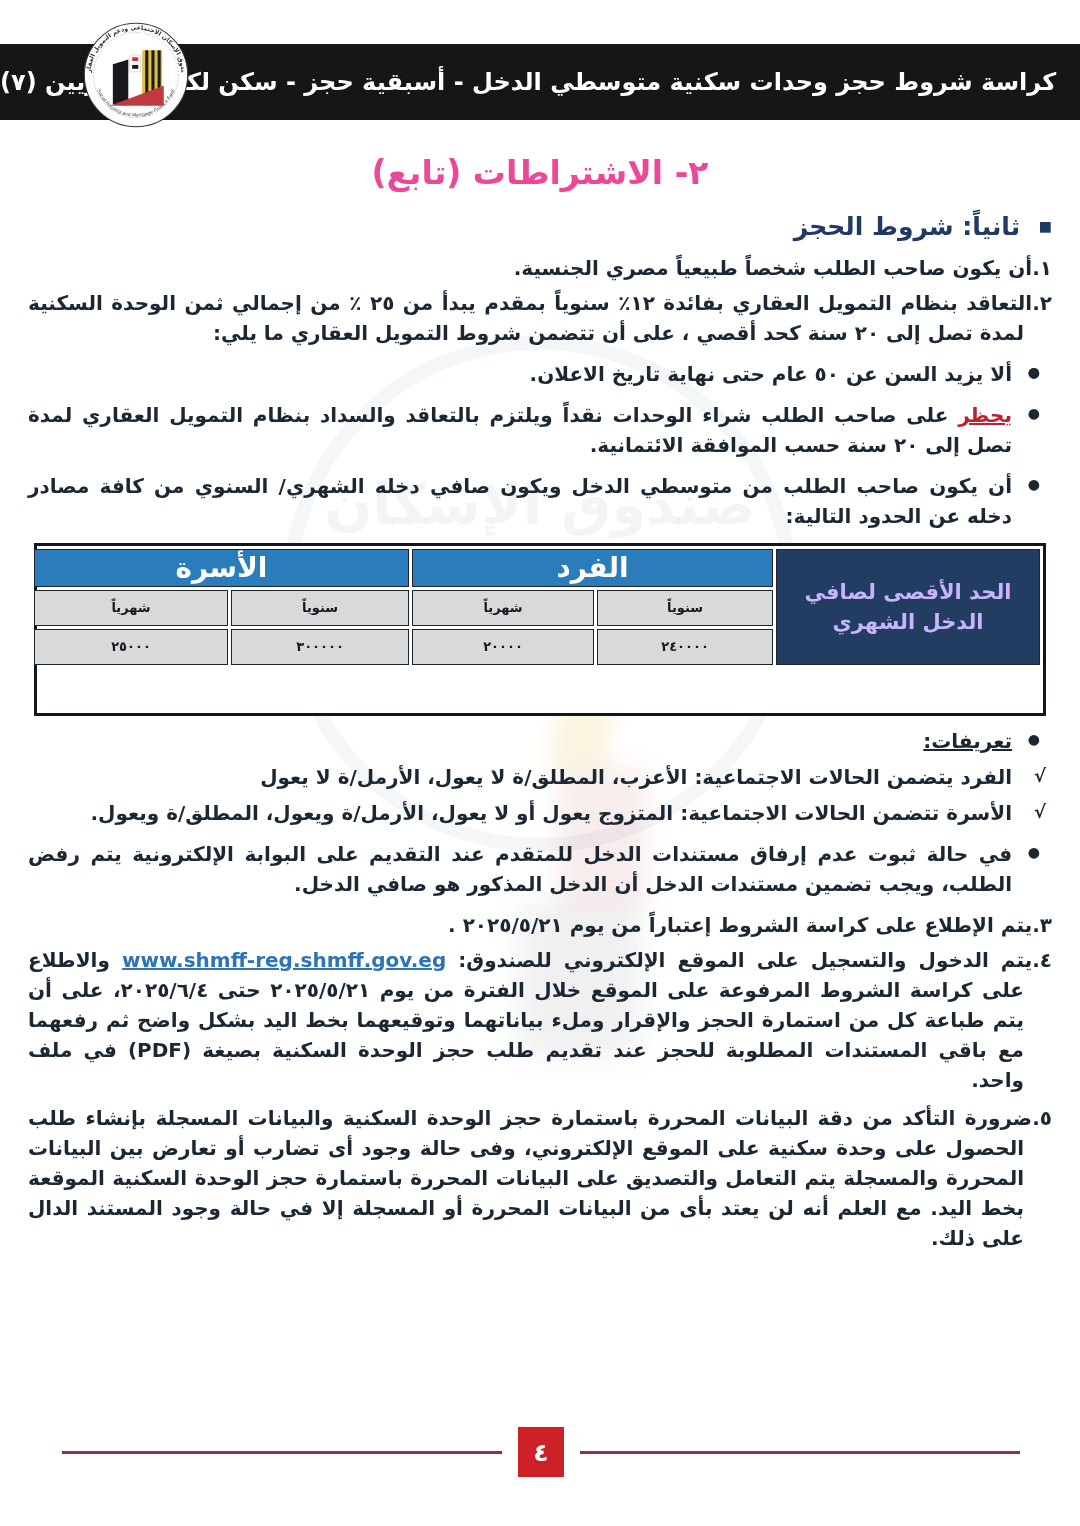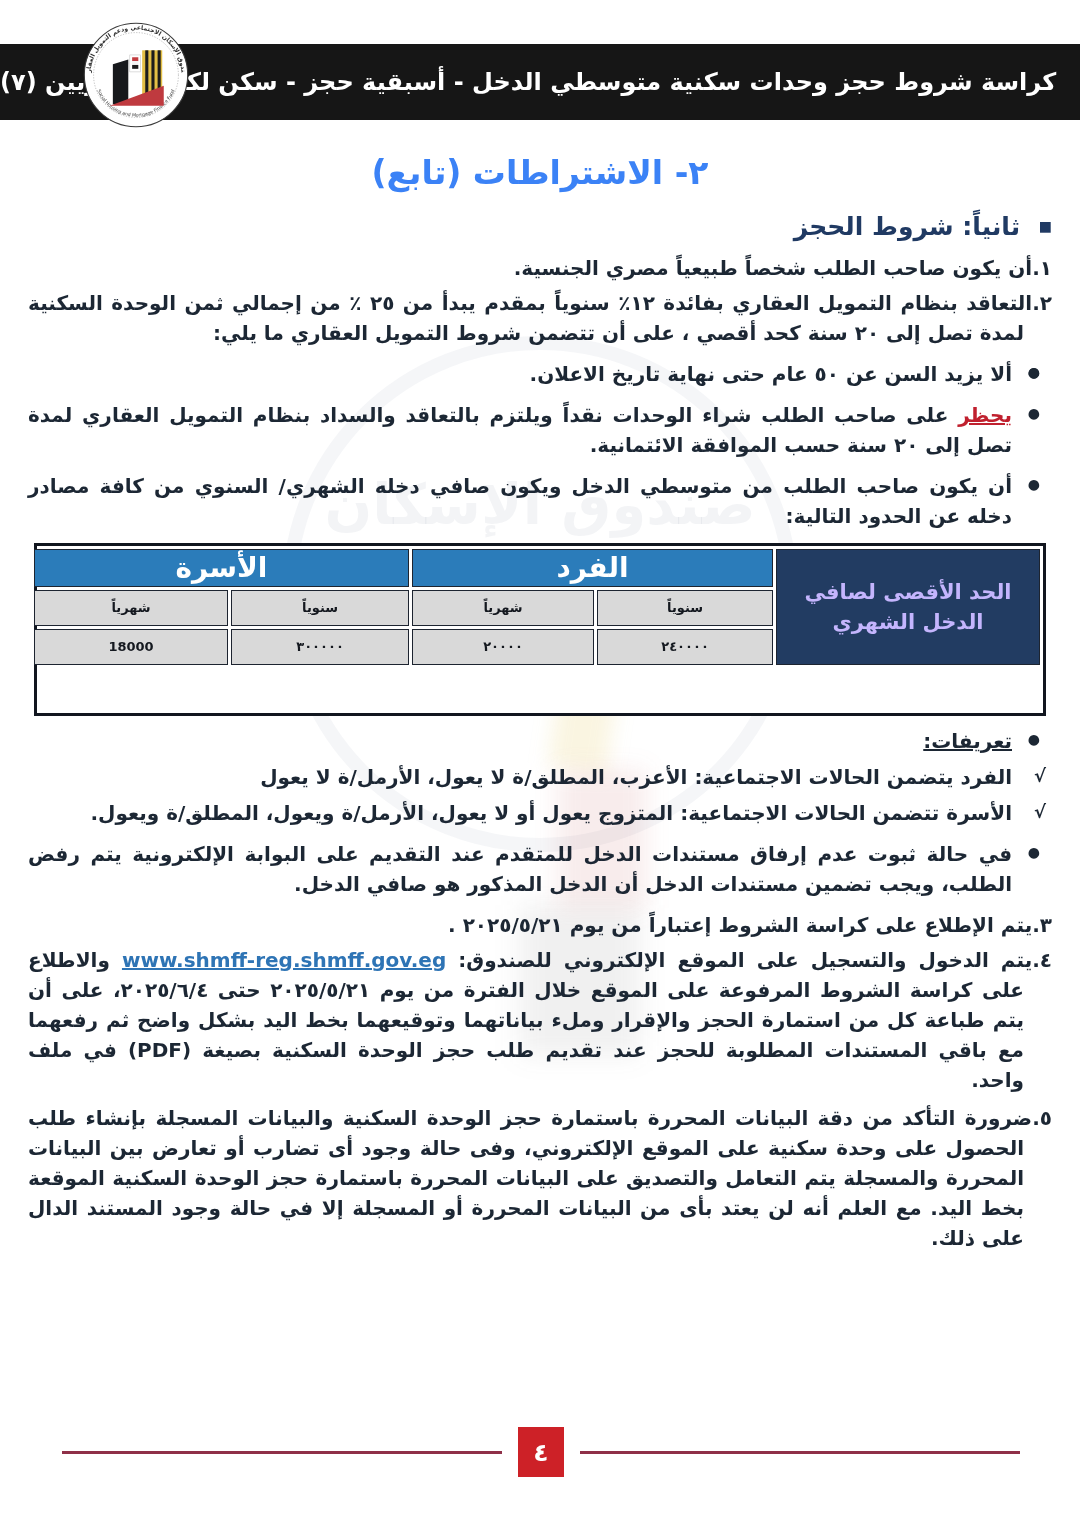--- a/index.html
+++ b/index.html
@@ -23,21 +23,21 @@
   .wm-blob-y { position:absolute; top:652px; left:556px; width:58px; height:118px;
                background:rgba(224,193,66,0.16); filter:blur(10px); transform:rotate(8deg); }
   .wm-blob-r { position:absolute; top:770px; left:558px; width:88px; height:138px;
                background:rgba(190,70,70,0.10); filter:blur(12px); }
   .wm-blob-d { position:absolute; top:905px; left:520px; width:120px; height:150px;
                background:rgba(60,60,70,0.08); filter:blur(14px); }
 
   
   .content { position:relative; direction:rtl; padding:26px 28px 0 28px; color:#1c2734;
              font-weight:bold; font-size:20px; line-height:1.5; }
-  .section-title { text-align:center; color:#3b82f6; font-size:33px; margin:2px 0 10px; }
+  .section-title { text-align:center; color:#ec4899; font-size:33px; margin:2px 0 10px; }
   .subsection { color:#203a63; font-size:25px; margin:8px 0 8px; }
   .subsection .sq { font-size:14px; vertical-align:4px; margin-left:10px; }
   .para { text-align:justify; margin:5px 0; padding-right:28px; text-indent:-28px; }
   .li { position:relative; padding-right:40px; margin:11px 0; text-align:justify; }
   .li .marker { position:absolute; right:12px; top:3px; font-size:14px; }
   .li .check { font-size:18px; right:6px; top:0; }
   .red-u { color:#c0202e; text-decoration:underline; }
   .u { text-decoration:underline; }
   .link { color:#2e74b5; text-decoration:underline; unicode-bidi:embed; direction:ltr; cursor:pointer; }
 
@@ -138,21 +138,21 @@
       <div class="cell c-stub">الحد الأقصى لصافي الدخل الشهري</div>
       <div class="cell c-group c-ind">الفرد</div>
       <div class="cell c-group c-fam">الأسرة</div>
       <div class="cell c-gray" style="grid-column:2;grid-row:2">سنوياً</div>
       <div class="cell c-gray" style="grid-column:3;grid-row:2">شهرياً</div>
       <div class="cell c-gray" style="grid-column:4;grid-row:2">سنوياً</div>
       <div class="cell c-gray" style="grid-column:5;grid-row:2">شهرياً</div>
       <div class="cell c-gray" style="grid-column:2;grid-row:3">٢٤٠٠٠٠</div>
       <div class="cell c-gray" style="grid-column:3;grid-row:3">٢٠٠٠٠</div>
       <div class="cell c-gray" style="grid-column:4;grid-row:3">٣٠٠٠٠٠</div>
-      <div class="cell c-gray" style="grid-column:5;grid-row:3">18000</div>
+      <div class="cell c-gray" style="grid-column:5;grid-row:3">٢٥٠٠٠</div>
     </div>
 
     <div class="li" style="margin:6px 0 4px">
       <span class="marker">●</span>
       <span class="u">تعريفات:</span>
     </div>
     <div class="li" style="margin:6px 0">
       <span class="marker check">√</span>
       <span>الفرد يتضمن الحالات الاجتماعية: الأعزب، المطلق/ة لا يعول، الأرمل/ة لا يعول</span>
     </div>

